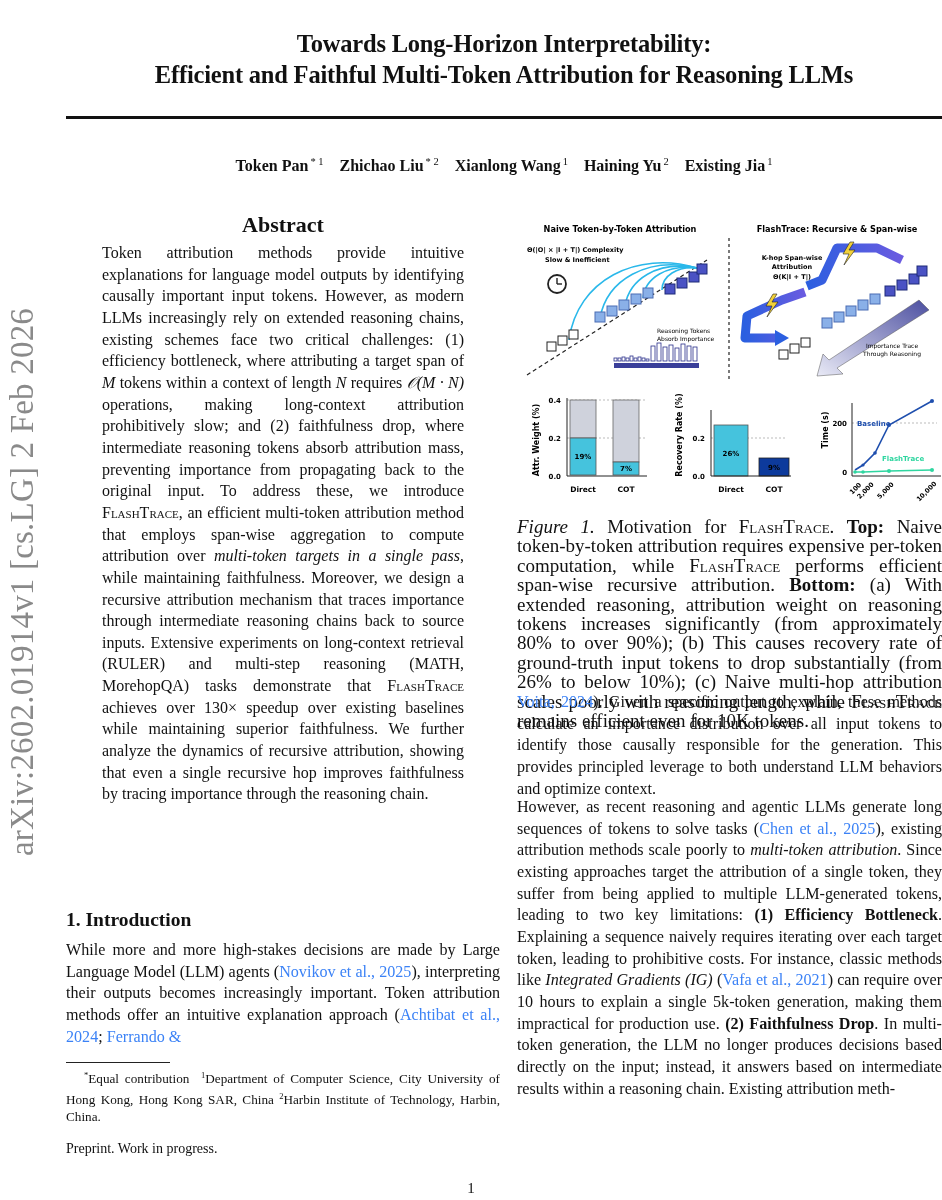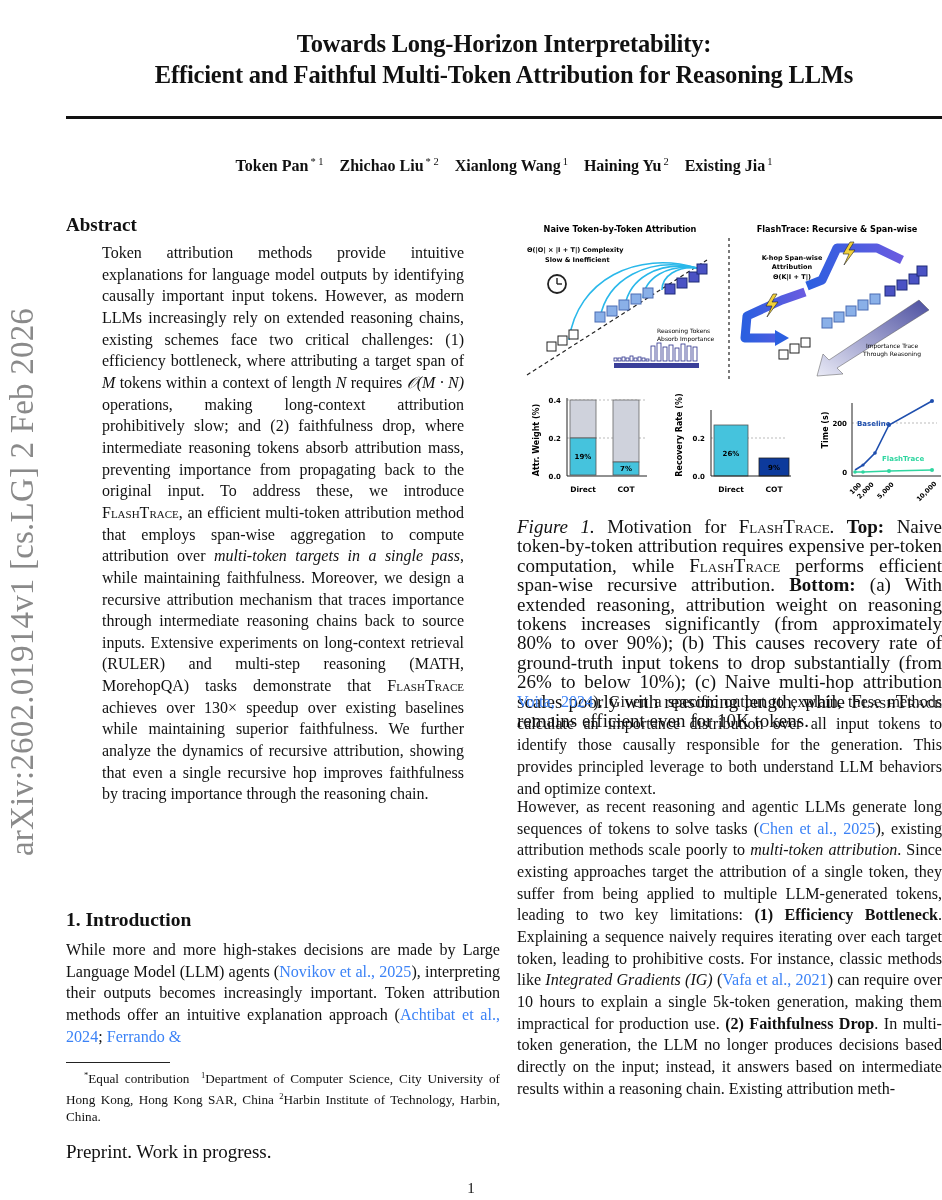--- a/index.html
+++ b/index.html
@@ -17,35 +17,35 @@
     font-weight: bold; font-size: 24.5px; line-height: 31px; letter-spacing: -0.2px; }
   .title-rule { position: absolute; left: 66px; top: 116px; width: 876px; height: 3px; background: #111; }
 
   .authors { position: absolute; left: 66px; top: 156px; width: 876px; text-align: center;
     font-weight: bold; font-size: 16px; }
   .authors .author { margin: 0 6px; }
   .authors sup { font-weight: normal; font-size: 10.5px; vertical-align: 6px; margin-left: 2px; }
 
   .col-left { position: absolute; left: 66px; top: 212px; width: 434px; }
 
-  .abstract-heading { font-weight: bold; font-size: 19px; line-height: 26px; margin-bottom: 4px; }
+  .abstract-heading { text-align: center; font-weight: bold; font-size: 22px; line-height: 26px; margin-bottom: 4px; }
   .abstract-body { margin-left: 36px; width: 362px; font-size: 16px; line-height: 21.65px; text-align: justify; hyphens: manual; }
   .sc { font-variant: small-caps; }
   .it { font-style: italic; }
   .b { font-weight: bold; }
   .cite { color: #3b82f6; }
 
   .section-heading { position: absolute; left: 66px; top: 909px; font-weight: bold; font-size: 19.5px; }
   .intro-body { position: absolute; left: 66px; top: 939px; width: 434px; font-size: 16.1px; line-height: 21.65px; text-align: justify; }
 
   .footnote-rule { position: absolute; left: 66px; top: 1062px; width: 104px; height: 1px; background: #222; }
   .footnote { position: absolute; left: 66px; top: 1067px; width: 434px; font-size: 13.2px; line-height: 17.5px; text-align: justify; }
   .footnote .ind { padding-left: 18px; }
   .footnote sup { font-size: 8.5px; vertical-align: 5px; }
-  .preprint { position: absolute; left: 66px; top: 1141px; font-size: 19px; }
+  .preprint { position: absolute; left: 66px; top: 1141px; font-size: 14px; }
   .page-number { position: absolute; left: 0; top: 1180px; width: 942px; text-align: center; font-size: 15px; }
 
   
   .figure { position: absolute; left: 517px; top: 220px; width: 425px; height: 290px; }
   .figure svg { display: block; }
   .fig-caption { position: absolute; left: 517px; top: 517px; width: 425px; font-size: 19px; line-height: 19.4px; text-align: justify; }
 
   .right-body { position: absolute; left: 517px; font-size: 16.1px; line-height: 21.65px; text-align: justify; width: 425px; }
   .rb1 { top: 691px; }
   .rb2 { top: 796px; }

